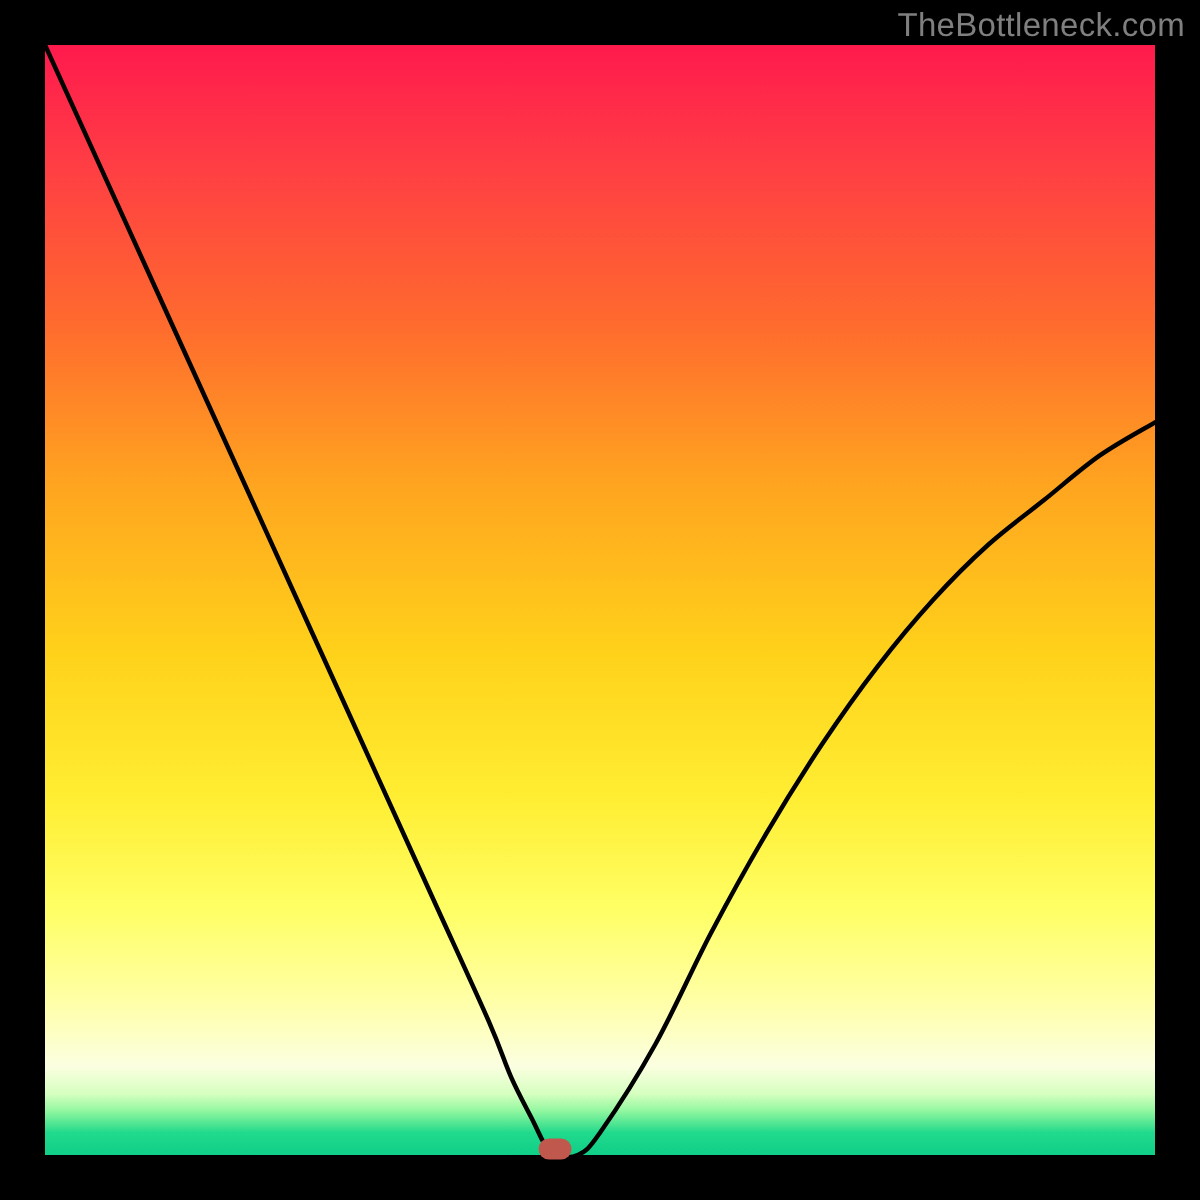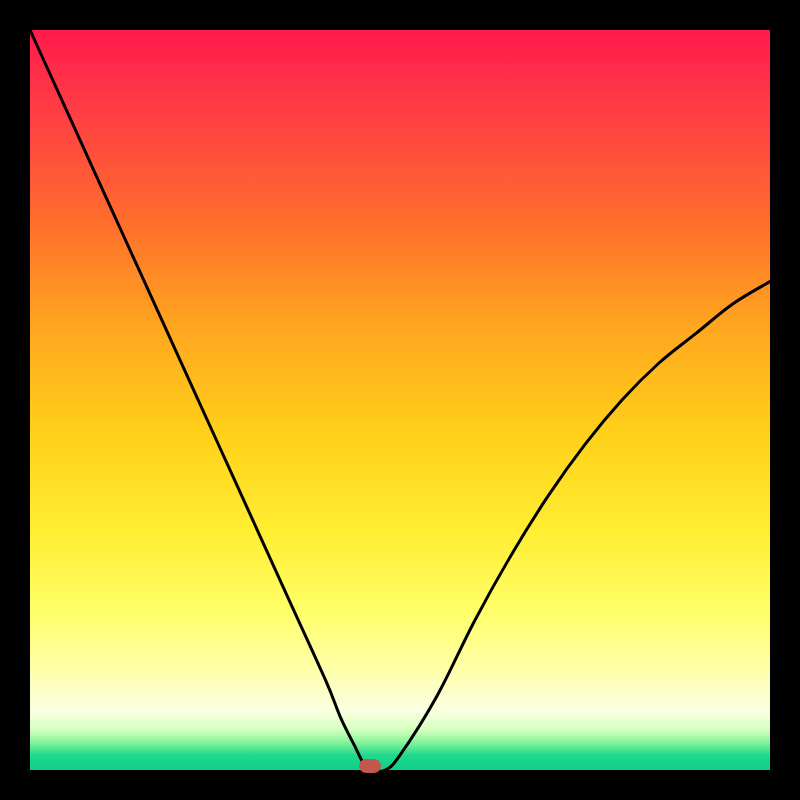--- a/index.html
+++ b/index.html
@@ -66,19 +66,20 @@
     border-radius: 7px;
     background: #c1584e;
     z-index: 3;
     transform: translate(-50%, -50%);
   }
 </style>
 </head>
 <body>
 
 <div class="frame">
+  <div class="watermark">TheBottleneck.com</div>
   <div class="plot">
     <svg class="curve" viewBox="0 0 740 740" preserveAspectRatio="none">
       <path id="curve-path" d="M 0 0 C 6.166666666666667 13.566666666666663 24.666666666666664 54.26666666666665 37 81.39999999999998 C 49.333333333333336 108.5333333333333 61.666666666666664 135.66666666666663 74 162.79999999999995 C 86.33333333333333 189.93333333333328 98.66666666666667 217.06666666666666 111 244.2 C 123.33333333333333 271.3333333333333 135.66666666666666 298.46666666666664 148 325.59999999999997 C 160.33333333333334 352.7333333333333 172.66666666666666 379.8666666666667 185 407 C 197.33333333333334 434.1333333333333 209.66666666666666 461.26666666666665 222 488.4 C 234.33333333333334 515.5333333333333 246.66666666666666 542.6666666666666 259 569.8 C 271.3333333333333 596.9333333333333 287.3666666666667 631.4666666666667 296 651.2 C 304.6333333333333 670.9333333333334 305.8666666666667 677.1 310.8 688.2 C 315.73333333333335 699.3000000000001 321.90000000000003 710.4 325.6 717.8 C 329.3 725.1999999999999 330.5333333333333 728.9 333 732.6 C 335.4666666666667 736.3000000000001 336.70000000000005 738.7666666666667 340.40000000000003 740 C 344.1 741.2333333333333 350.26666666666665 742.4666666666667 355.2 740 C 360.1333333333333 737.5333333333333 361.3666666666667 737.5333333333334 370 725.2 C 378.6333333333333 712.8666666666667 394.66666666666674 688.2 407.00000000000006 666 C 419.33333333333337 643.8 431.6666666666667 615.4333333333334 444 592 C 456.3333333333333 568.5666666666666 468.6666666666667 546.3666666666667 481 525.4 C 493.3333333333333 504.4333333333333 505.6666666666667 484.7 518 466.2 C 530.3333333333334 447.7 542.6666666666666 430.4333333333333 555 414.4 C 567.3333333333334 398.3666666666667 579.6666666666666 383.56666666666666 592 370 C 604.3333333333334 356.43333333333334 616.6666666666666 344.0999999999999 629 332.99999999999994 C 641.3333333333334 321.9 653.6666666666666 313.2666666666667 666 303.40000000000003 C 678.3333333333334 293.53333333333336 690.6666666666666 282.43333333333334 703 273.8 C 715.3333333333334 265.1666666666667 733.8333333333334 255.29999999999998 740 251.59999999999997" fill="none" stroke="#000" stroke-width="3" stroke-linejoin="round" stroke-linecap="round"></path>
     </svg>
     <div class="marker" id="marker" style="left: 340.4px; top: 736px;"></div>
   </div>
 </div>
 
 </body></html>

